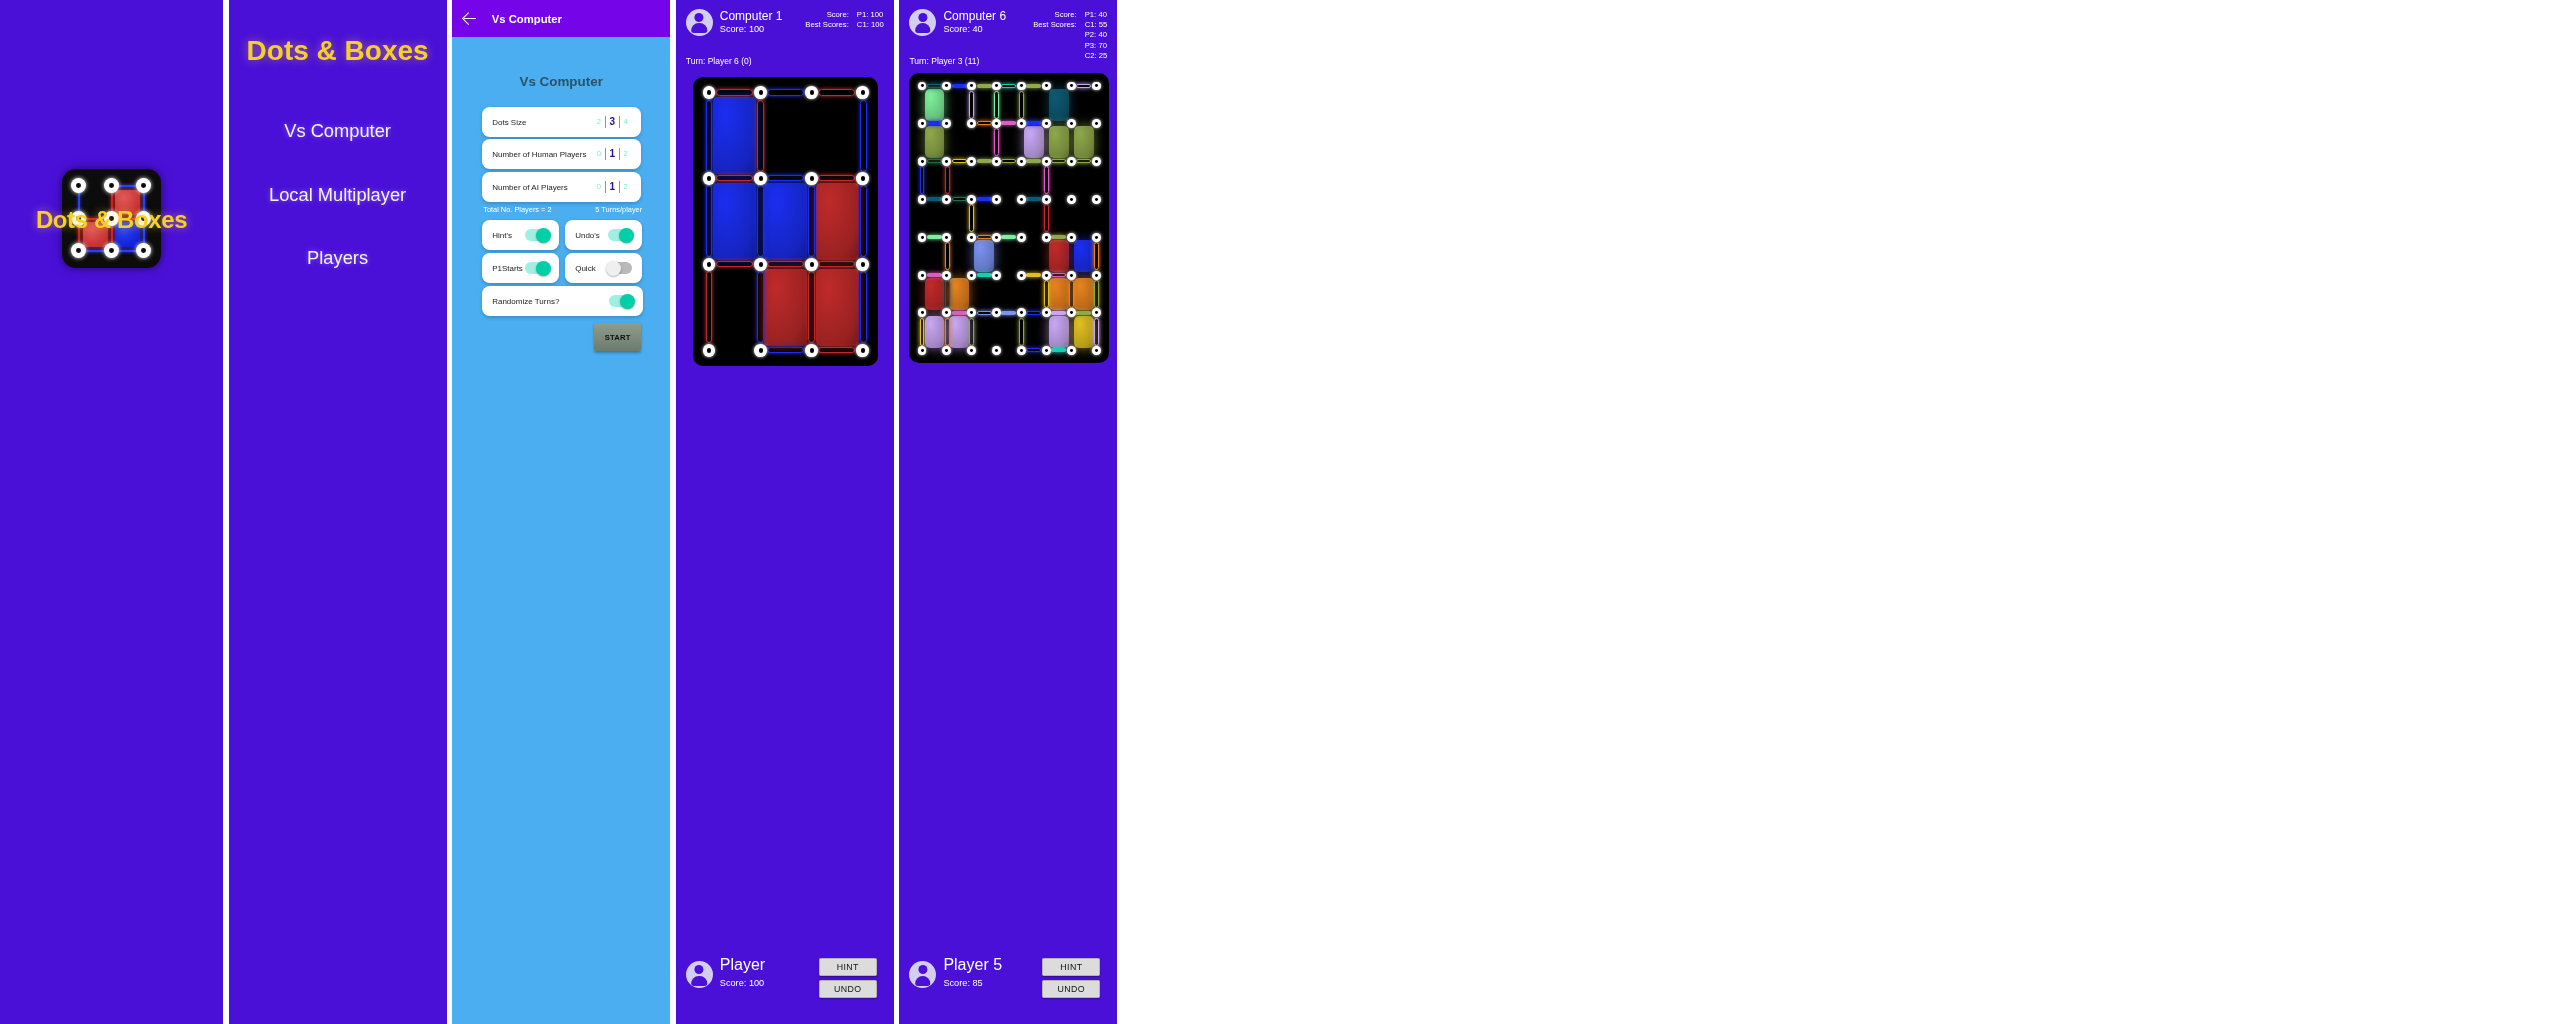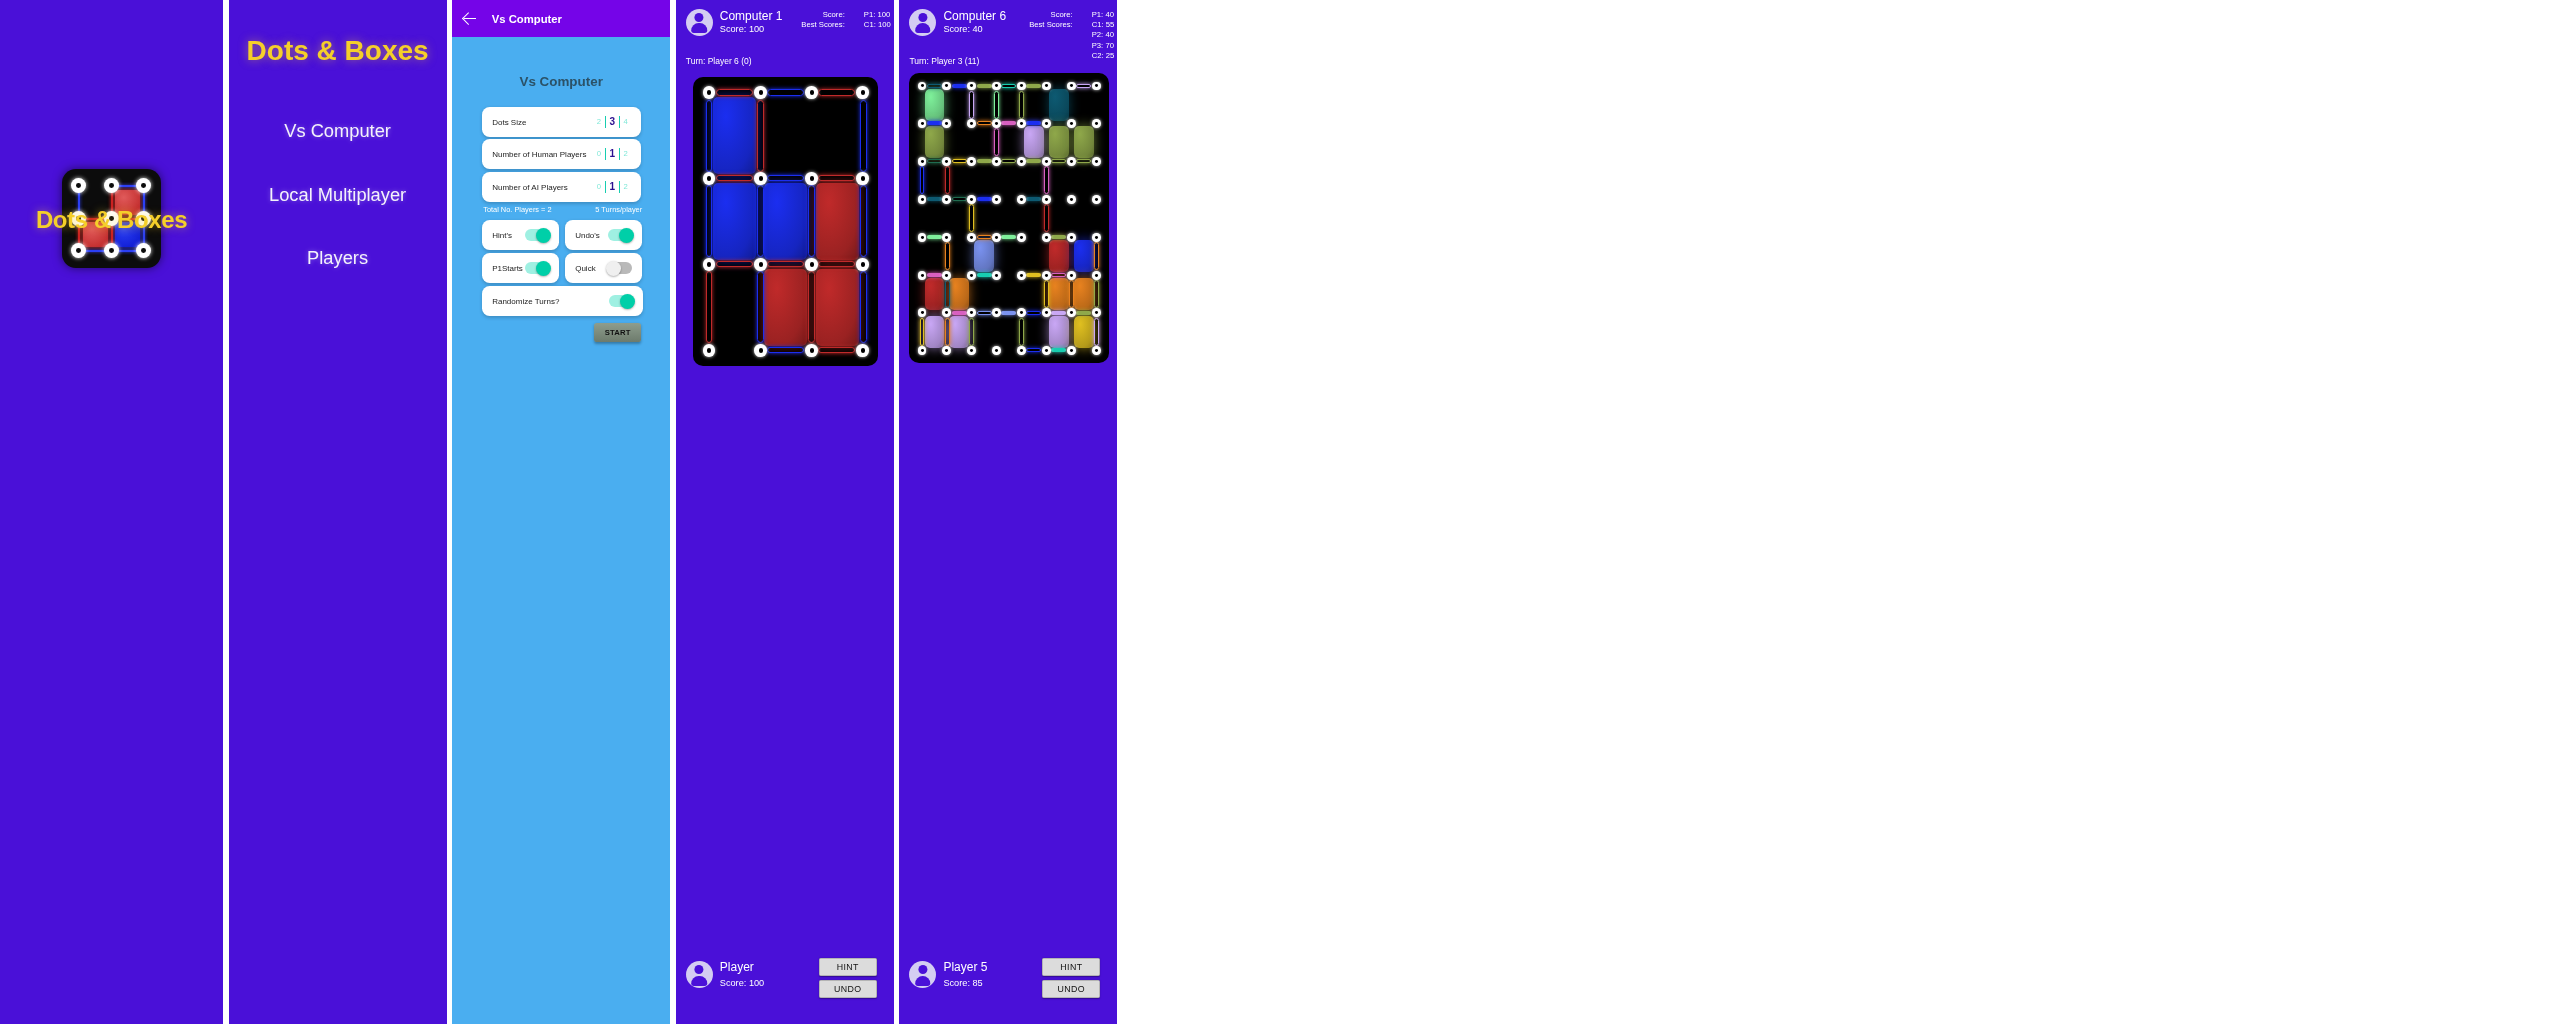--- a/index.html
+++ b/index.html
@@ -95,21 +95,21 @@
   #p3 .t4 { left:113px; top:253px; width:77px; height:30px; }
   #p3 .t5 { left:30px; top:286px; width:161px; height:30px; }
   .toggle { width:24px; height:12px; border-radius:7px; position:relative; cursor:pointer; flex:none; }
   .toggle.on  { background:#9ff0e2; }
   .toggle.off { background:#b9b9b9; }
   .toggle .knob { position:absolute; top:-1.4px; width:15px; height:15px; border-radius:50%;
                   box-shadow:0 0.7px 2.1px rgba(0,0,0,.35); }
   .toggle.on  .knob { right:-2.1px; background:#00cfa8; }
   .toggle.off .knob { left:-2.1px;  background:#efefef; }
   #p3 .start-btn {
-    position:absolute; left:142px; top:323px; width:47px; height:19px;
+    position:absolute; left:142px; top:323px; width:47px; height:28px;
     border-radius:2.8px; border:none; cursor:pointer;
     background:linear-gradient(180deg,#8e9d8d,#6d7b6c);
     color:#111; font-size:7.7px; font-weight:bold; letter-spacing:0.2px;
     box-shadow:0 1.4px 2.8px rgba(0,0,0,.3);
   }
 
   
   .gamepanel { background:#4a10d8; }
   #p4 { width:218px; }
   #p5 { width:218px; }
@@ -117,21 +117,21 @@
   .avatar {
     position:absolute; left:10px; top:8.5px; width:27px; height:27px;
     border-radius:50%; background:#d4cdf2;
   }
   .avatar .head { position:absolute; left:50%; top:4.2px; transform:translateX(-50%);
                   width:9.2px; height:9.2px; border-radius:50%; background:#4a10d8; }
   .avatar .body { position:absolute; left:50%; bottom:2.1px; transform:translateX(-50%);
                   width:15.5px; height:10px; border-radius:7.7px 7.7px 2.8px 2.8px; background:#4a10d8; }
   .pname  { position:absolute; left:44px; top:8.5px; font-size:12px; color:#fff; }
   .pscore { position:absolute; left:44px; top:24px; font-size:9.2px; color:#fff; }
-  .bestblock { position:absolute; right:3px; top:10px; display:flex; gap:19px; }
+  .bestblock { position:absolute; right:10px; top:10px; display:flex; gap:8px; }
   .bestlabels { text-align:right; font-size:7.7px; color:#fff; line-height:1.33; }
   .bestvals   { text-align:left;  font-size:7.7px; color:#fff; line-height:1.33; }
   .turn { position:absolute; left:10px; top:56px; font-size:8.5px; color:#fff; }
 
   .board { position:absolute; background:#000; border-radius:10px; overflow:hidden; }
   #p4 .board { left:17.6px; top:77px; width:185px; height:289px; }
   #p5 .board { left:10px; top:73px; width:200px; height:290px; }
 
   .dot { position:absolute; border-radius:50%; background:#fff; }
   .dot i { position:absolute; inset:33%; border-radius:50%; background:#000; display:block; }
@@ -139,21 +139,21 @@
   .vseg { position:absolute; border-radius:4.2px; }
   .cell { position:absolute; border-radius:5px; }
 
   .pfoot { position:absolute; left:0; bottom:0; width:100%; height:85px; }
   .favatar { position:absolute; left:10px; bottom:37px; width:27px; height:27px;
              border-radius:50%; background:#d4cdf2; }
   .favatar .head { position:absolute; left:50%; top:4.2px; transform:translateX(-50%);
                    width:9.2px; height:9.2px; border-radius:50%; background:#4a10d8; }
   .favatar .body { position:absolute; left:50%; bottom:2.1px; transform:translateX(-50%);
                    width:15.5px; height:10px; border-radius:7.7px 7.7px 2.8px 2.8px; background:#4a10d8; }
-  .fname  { position:absolute; left:44px; bottom:51px; font-size:12px; color:#fff; }
+  .fname  { position:absolute; left:44px; bottom:51px; font-size:16px; color:#fff; }
   .fscore { position:absolute; left:44px; bottom:37px; font-size:9.2px; color:#fff; }
   .gbtn {
     position:absolute; right:17px; width:58px; height:18.3px;
     background:#dcdcdc; border:0.7px solid #b4b4b4; border-radius:1.4px;
     color:#111; font-size:8.8px; letter-spacing:0.4px; cursor:pointer;
     box-shadow:0 0.7px 1.4px rgba(0,0,0,.35);
   }
   .gbtn.hint { bottom:49px; }
   .gbtn.undo { bottom:27px; }
 </style>

